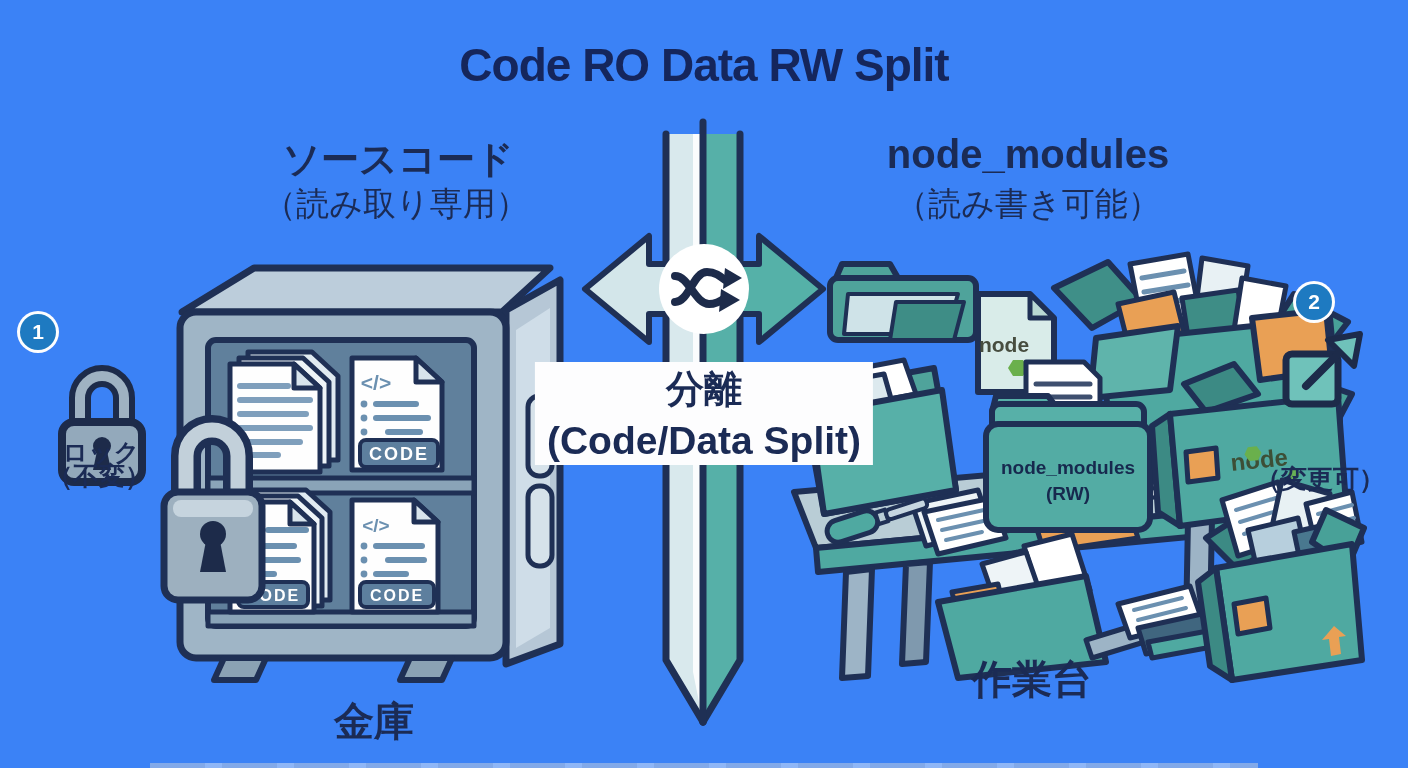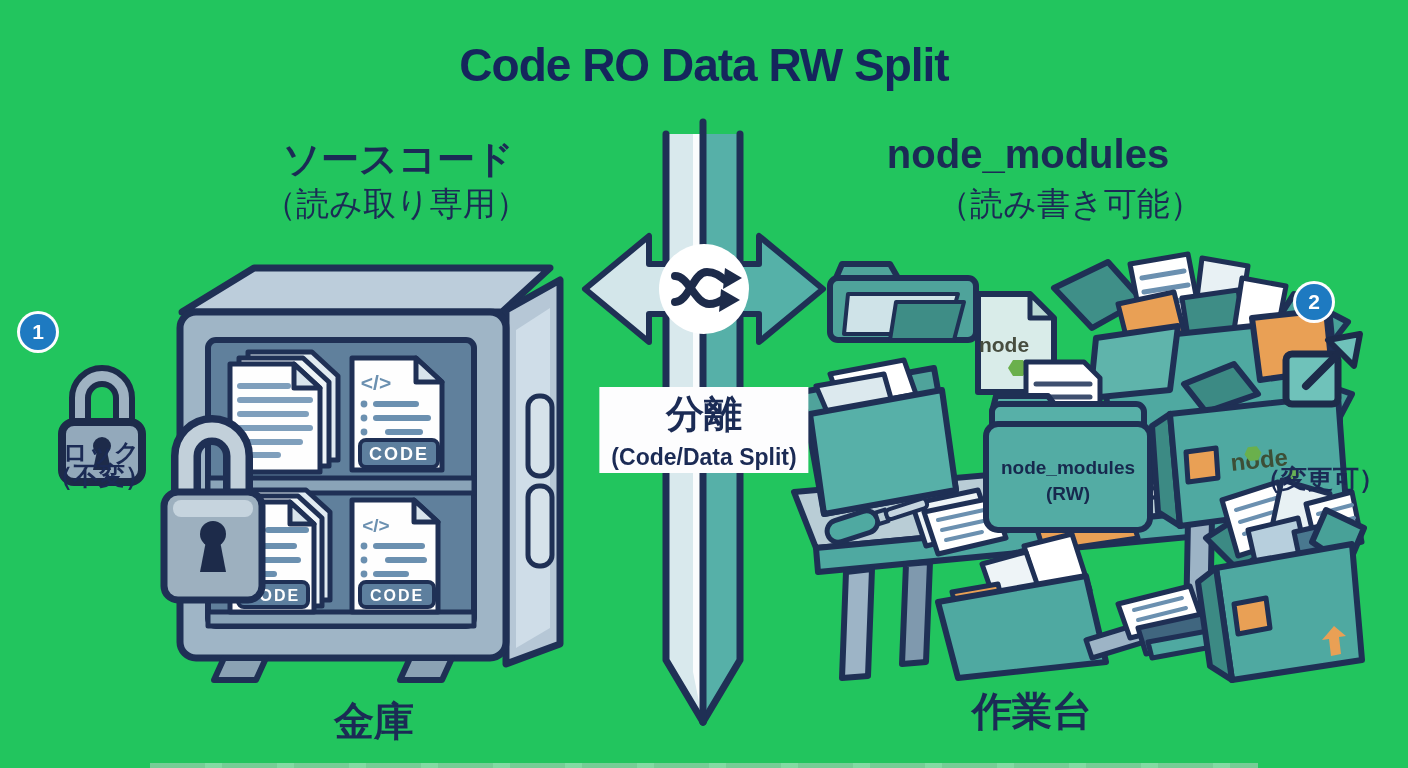--- a/index.html
+++ b/index.html
@@ -1,28 +1,28 @@
 <!DOCTYPE html>
 <html><head>
 <meta charset="utf-8">
 <style>
   html,body{margin:0;padding:0;background:#fff;}
-  .stage{position:relative;width:1408px;height:768px;background:#22c55e;overflow:hidden;
+  .stage{position:relative;width:1408px;height:768px;background:#3b82f6;overflow:hidden;
          font-family:"Liberation Sans","DejaVu Sans",sans-serif;color:#1b2b55;}
   .abs{position:absolute;}
   .ctr{transform:translateX(-50%);text-align:center;white-space:nowrap;}
   .title{font-size:46px;font-weight:700;color:#15265c;letter-spacing:-1px;}
   .head{font-size:38px;font-weight:700;color:#1b2b55;}
   .sub{font-size:33px;font-weight:400;color:#1b2b55;}
   .caption{font-size:40px;font-weight:700;color:#1b2b55;}
   .anno{font-size:25px;font-weight:700;color:#1b2b55;}
   .anno-sub{font-size:26px;font-weight:700;color:#1b2b55;}
-  .center-label{background:#fdfdfe;padding:2px 12px;margin-top:25px;}
+  .center-label{background:#fdfdfe;padding:2px 12px;}
   .center-main{font-size:38px;font-weight:700;color:#1b2b55;}
-  .center-sub{font-size:23px;font-weight:700;color:#1b2b55;margin-top:4px;}
+  .center-sub{font-size:39px;font-weight:700;color:#1b2b55;margin-top:4px;}
   .badge{width:36px;height:36px;border-radius:50%;background:#1e7ac1;color:#fff;
          display:flex;align-items:center;justify-content:center;
          font-size:21px;font-weight:700;box-shadow:0 0 0 3px #fdfdfe;}
   .strip{height:5px;opacity:.45;
          background:repeating-linear-gradient(90deg,#d9d9d9 0 55px,#f6f6f6 55px 72px);}
   svg{display:block;overflow:visible;}
   text{font-family:"Liberation Sans","DejaVu Sans",sans-serif;}
 </style>
 </head>
 <body>
@@ -37,21 +37,21 @@
     <polygon points="33,14 43,14 43,602 33,552" fill="#ffffff" opacity="0.85"></polygon>
     <path d="M6,14 V540 L43,602" fill="none" stroke="#1f3055" stroke-width="7" stroke-linecap="round" stroke-linejoin="round"></path>
     <path d="M80,14 V540 L43,602" fill="none" stroke="#1f3055" stroke-width="7" stroke-linecap="round" stroke-linejoin="round"></path>
     <path d="M43,2 V602" fill="none" stroke="#1f3055" stroke-width="7" stroke-linecap="round"></path>
   </svg>
 
   <div class="abs ctr head" style="left:398px;top:134px;font-family:Liberation Mono, monospace;">ソースコード</div>
   <div class="abs ctr sub" style="left:396px;top:182px;">（読み取り専用）</div>
 
   <div class="abs ctr head" style="left:1028px;top:132px;font-size:40px;">node_modules</div>
-  <div class="abs ctr sub" style="left:1028px;top:182px;margin-left:42px;">（読み書き可能）</div>
+  <div class="abs ctr sub" style="left:1028px;top:182px;">（読み書き可能）</div>
 
   <svg class="abs" style="left:158px;top:246px;" width="424" height="438" viewBox="0 0 424 438" stroke-linejoin="round" stroke-linecap="round">
 
     <polygon points="24,66 96,22 392,22 344,66" fill="#bccddb" stroke="#1f3055" stroke-width="7"></polygon>
 
     <g>
       <polygon points="348,64 402,34 402,398 348,418" fill="#b6c7d6" stroke="#1f3055" stroke-width="7"></polygon>
       <polygon points="358,84 392,62 392,382 358,402" fill="#cfdde8"></polygon>
       <rect x="370" y="150" width="24" height="80" rx="11" fill="#d6e2ea" stroke="#1f3055" stroke-width="5"></rect>
       <rect x="370" y="240" width="24" height="80" rx="11" fill="#d6e2ea" stroke="#1f3055" stroke-width="5"></rect>
@@ -327,16 +327,16 @@
     <span>2</span>
   </div>
   <svg class="abs" style="left:1278px;top:328px;" width="92" height="84" viewBox="0 0 92 84" stroke-linejoin="round" stroke-linecap="round">
     <rect x="8" y="26" width="52" height="50" rx="6" fill="#6fc2ba" stroke="#1d2b4a" stroke-width="7"></rect>
     <line x1="28" y1="58" x2="58" y2="28" stroke="#1d2b4a" stroke-width="8"></line>
     <polygon points="82,6 76,38 50,12" fill="#6fc2ba" stroke="#1d2b4a" stroke-width="6"></polygon>
   </svg>
   <div class="abs ctr anno-sub" style="left:1320px;top:462px;">（変更可）</div>
 
   <div class="abs ctr caption" style="left:374px;top:694px;">金庫</div>
-  <div class="abs ctr caption" style="left:1032px;top:684px;text-align:right;">作業台</div>
+  <div class="abs ctr caption" style="left:1032px;top:652px;text-align:right;">作業台</div>
 
   <div class="abs strip" style="left:150px;right:150px;bottom:0;"></div>
 </div>
 
 </body></html>

